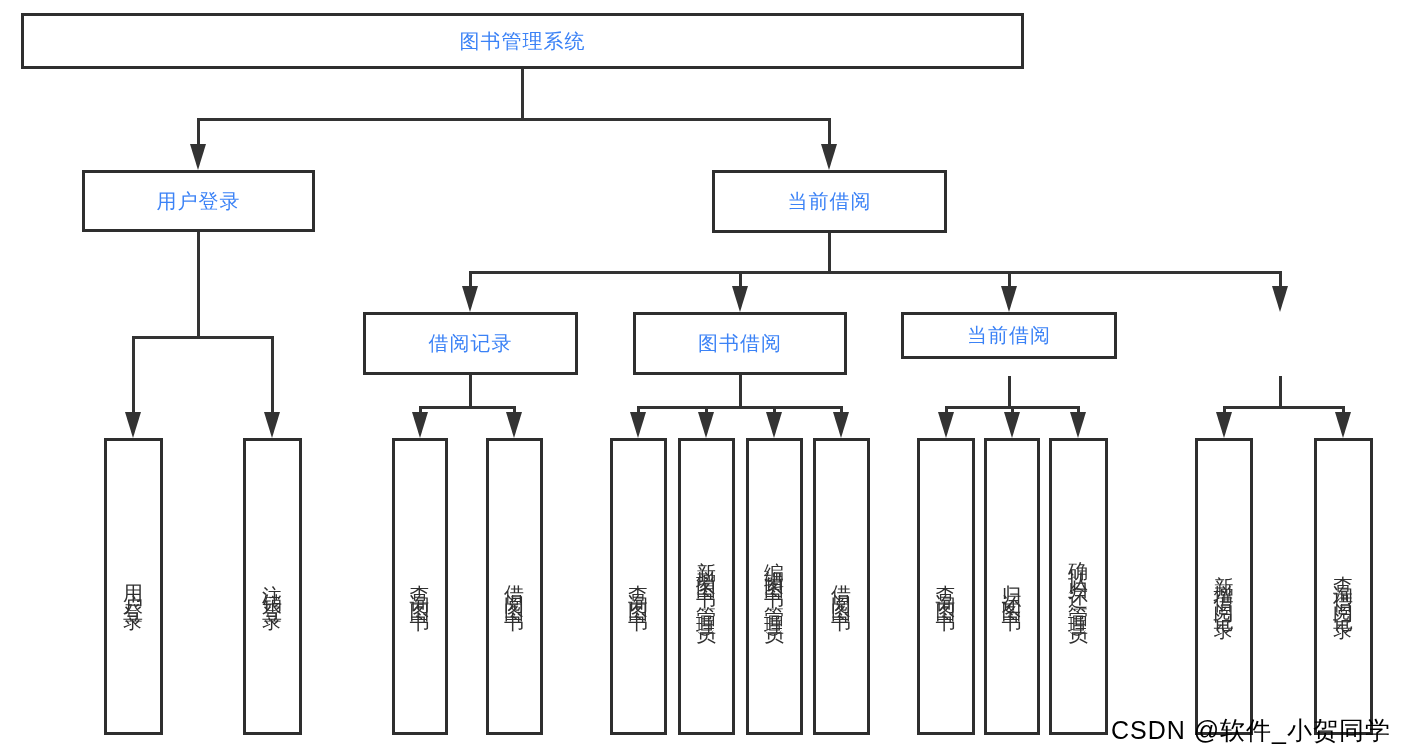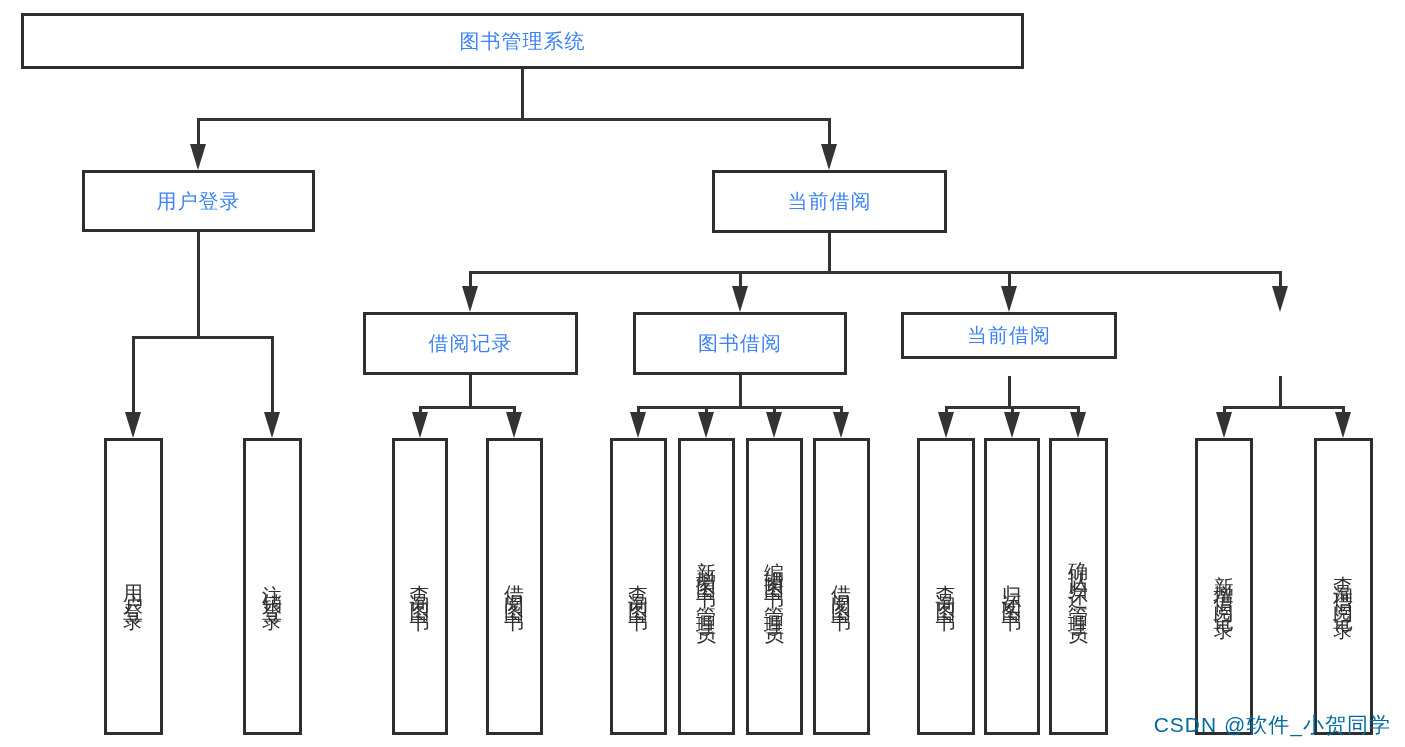--- a/index.html
+++ b/index.html
@@ -62,23 +62,23 @@
     position: absolute;
     width: 0;
     height: 0;
     border-left: 8px solid transparent;
     border-right: 8px solid transparent;
     border-top: 26px solid #333333;
   }
   .watermark {
     position: absolute;
     right: 14px;
-    bottom: 8px;
-    font-size: 21px;
-    color: #0369a1;
+    bottom: 0;
+    font-size: 25px;
+    color: #000000;
     letter-spacing: 1px;
     white-space: nowrap;
   }
 </style>
 </head>
 <body>
 
 <div class="canvas">
 
   <div class="hbox" style="left:21px; top:13px; width:1003px; height:56px;">

